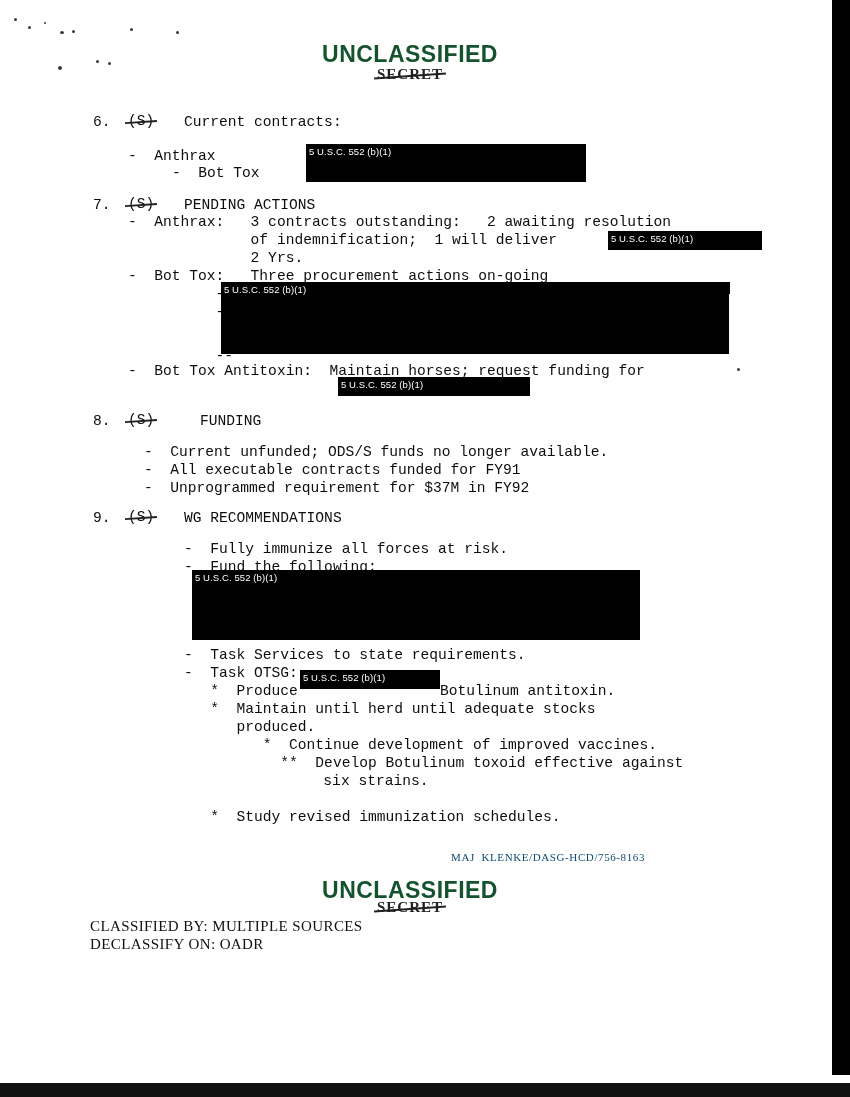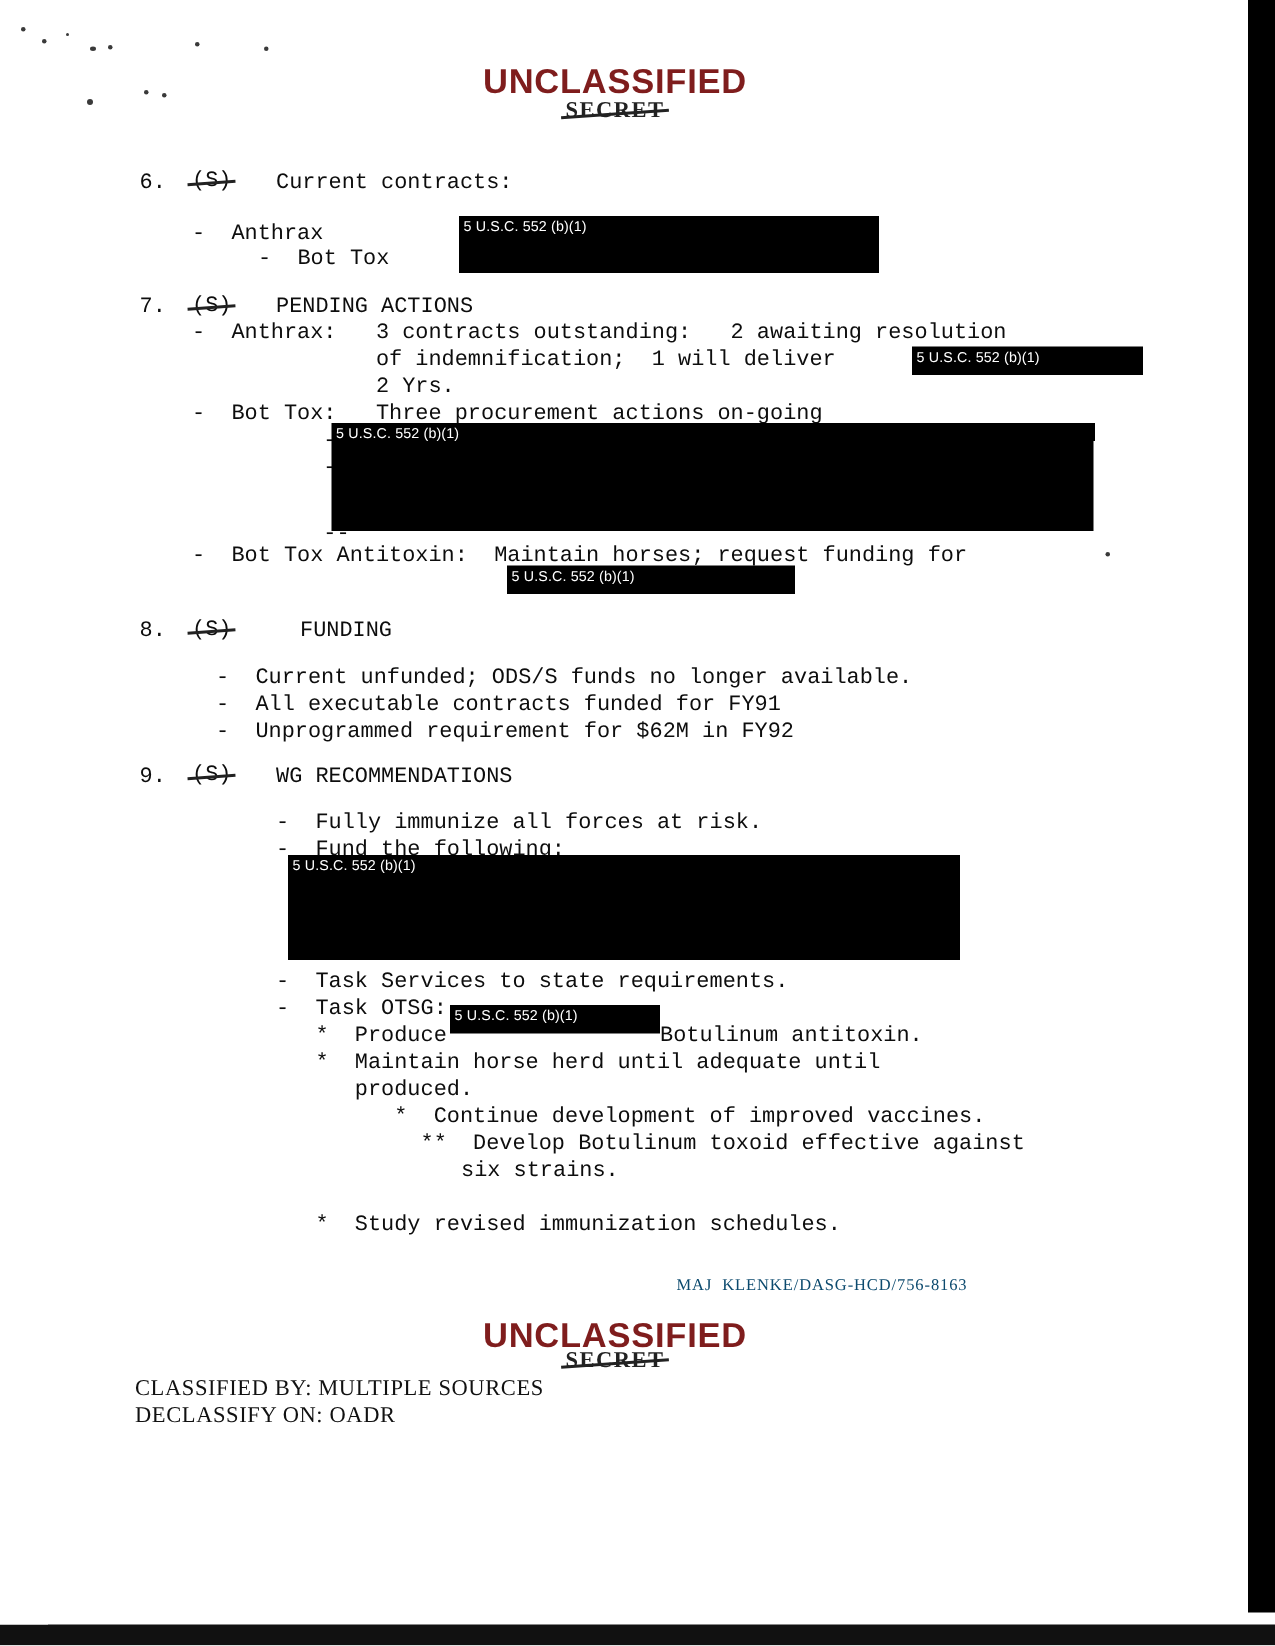--- a/index.html
+++ b/index.html
@@ -56,21 +56,21 @@
   }
   
   .banner {
     position: absolute;
     width: 100%;
     text-align: center;
     font-family: "Liberation Sans", sans-serif;
     font-weight: bold;
     font-size: 23px;
     letter-spacing: 0.5px;
-    color: #7f1d1d;
+    color: #14532d;
   }
   .banner-sub {
     position: absolute;
     width: 100%;
     text-align: center;
     font-family: "Liberation Serif", serif;
     font-weight: bold;
     font-size: 15px;
     letter-spacing: 1px;
     color: #222;
@@ -192,42 +192,42 @@
     <div class="redaction nolabel" style="left:716px; top:282px; width:14px; height:12px;">5 U.S.C. 552 (b)(1)</div>
     <div class="redaction" style="left:338px; top:377px; width:192px; height:19px;">5 U.S.C. 552 (b)(1)</div>
     <div class="speck" style="left:737px; top:368px; width:3px; height:3px;"></div>
 
     <div class="mono" style="left:93px; top:412px;">8.</div>
     <div class="marker" style="left:128px; top:412px;"><span class="strike">(S)</span></div>
     <div class="mono" style="left:184px; top:412px;margin-left:16px;">FUNDING</div>
 
     <div class="mono" style="left:144px; top:443px;">-  Current unfunded; ODS/S funds no longer available.</div>
     <div class="mono" style="left:144px; top:461px;">-  All executable contracts funded for FY91</div>
-    <div class="mono" style="left:144px; top:479px;">-  Unprogrammed requirement for $62M in FY92</div>
+    <div class="mono" style="left:144px; top:479px;">-  Unprogrammed requirement for $37M in FY92</div>
 
     <div class="mono" style="left:93px; top:509px;">9.</div>
     <div class="marker" style="left:128px; top:509px;"><span class="strike">(S)</span></div>
     <div class="mono" style="left:184px; top:509px;">WG RECOMMENDATIONS</div>
 
     <div class="mono" style="left:184px; top:540px;">-  Fully immunize all forces at risk.</div>
     <div class="mono" style="left:184px; top:558px;">-  Fund the following:</div>
 
     <div class="redaction" style="left:192px; top:570px; width:448px; height:70px;">5 U.S.C. 552 (b)(1)</div>
 
     <div class="mono" style="left:184px; top:646px;">-  Task Services to state requirements.</div>
     <div class="mono" style="left:184px; top:664px;">-  Task OTSG:</div>
     <div class="mono" style="left:184px; top:682px;">   *  Produce</div>
     <div class="redaction" style="left:300px; top:670px; width:140px; height:19px;">5 U.S.C. 552 (b)(1)</div>
     <div class="mono" style="left:440px; top:682px;">Botulinum antitoxin.</div>
 
-    <div class="mono" style="left:184px; top:700px;">   *  Maintain horse herd until adequate until</div>
+    <div class="mono" style="left:184px; top:700px;">   *  Maintain until herd until adequate stocks</div>
     <div class="mono" style="left:184px; top:718px;">      produced.</div>
     <div class="mono" style="left:184px; top:736px;">         *  Continue development of improved vaccines.</div>
     <div class="mono" style="left:184px; top:754px;">           **  Develop Botulinum toxoid effective against</div>
-    <div class="mono" style="left:176px; top:772px;text-align:right;">               six strains.</div>
+    <div class="mono" style="left:192px; top:772px;text-align:right;">               six strains.</div>
     <div class="mono" style="left:184px; top:808px;">   *  Study revised immunization schedules.</div>
 
     <div class="sig" style="left:451px; top:851px;">MAJ  KLENKE/DASG-HCD/756-8163</div>
 
     <div class="banner" style="top:877px;">UNCLASSIFIED</div>
     <div class="banner-sub" style="top:899px;"><span class="strike">SECRET</span></div>
 
     <div class="footer-class" style="left:90px; top:918px;">CLASSIFIED BY: MULTIPLE SOURCES</div>
     <div class="footer-class" style="left:90px; top:936px;">DECLASSIFY ON: OADR</div>
 

